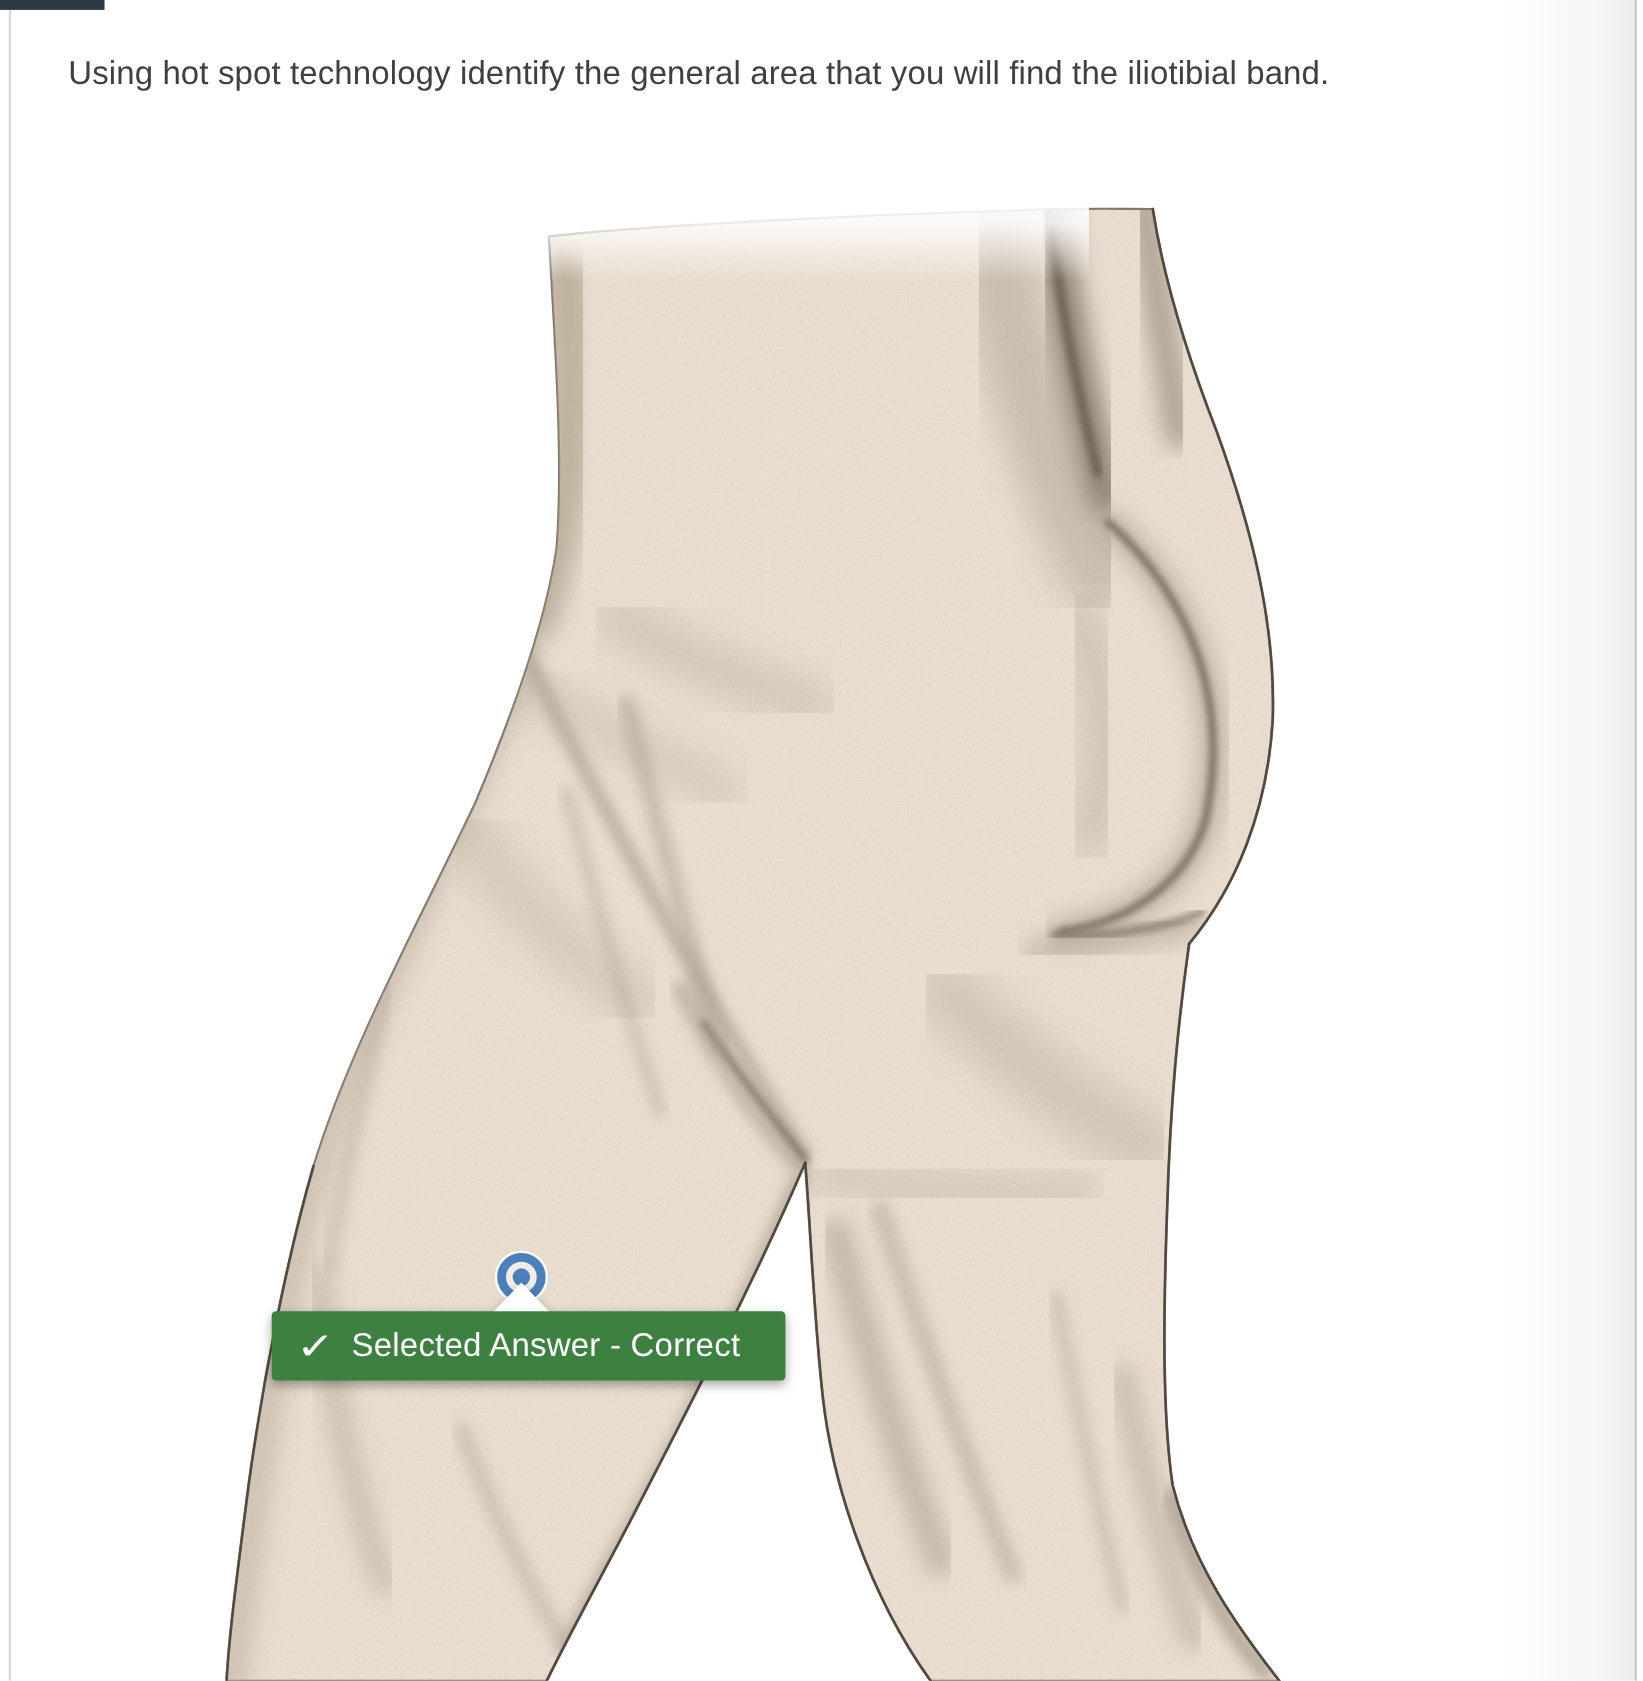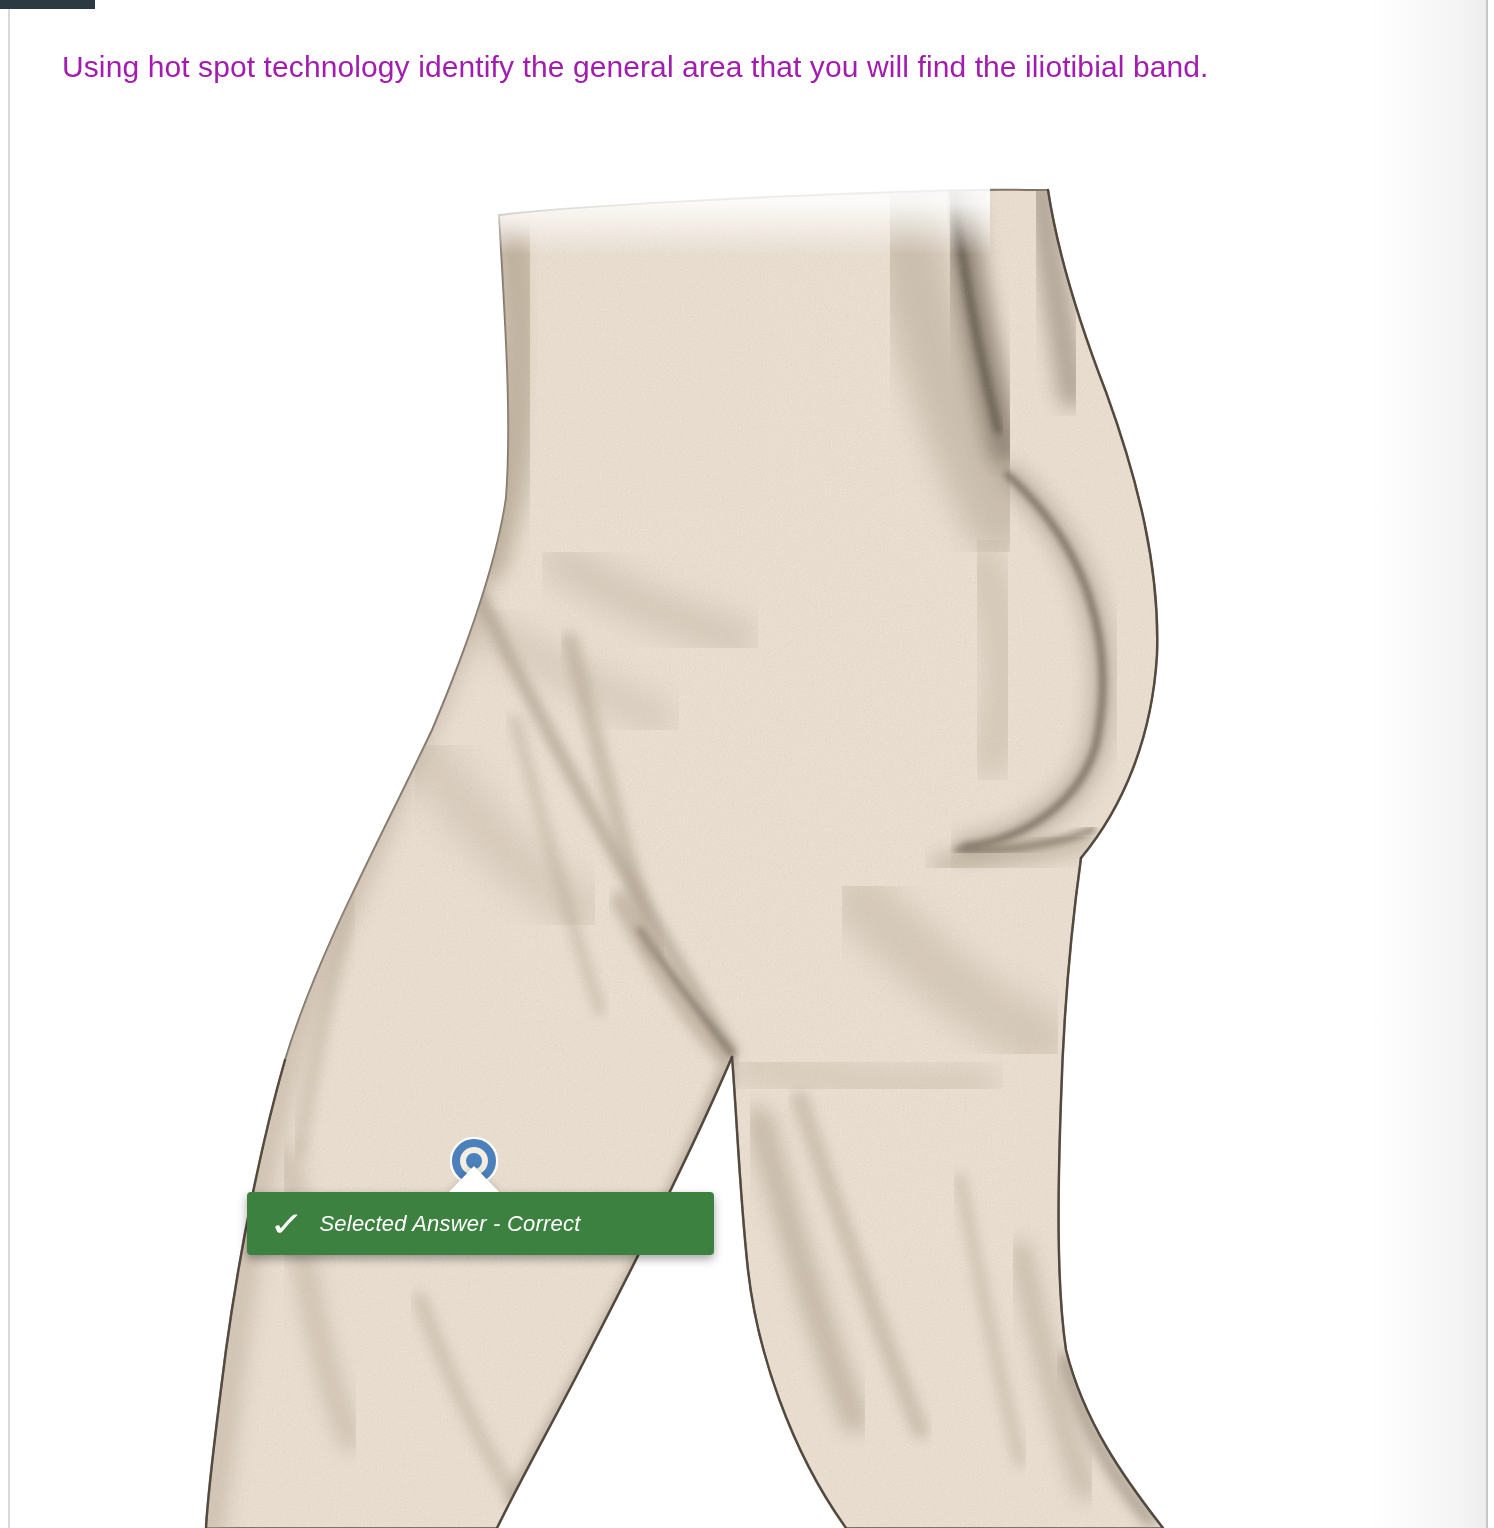--- a/index.html
+++ b/index.html
@@ -10,21 +10,21 @@
   }
   
   .left-line{position:absolute;left:8px;top:0;width:2px;height:1528px;background:#dadada;z-index:7;}
   .top-bar{position:absolute;left:0;top:0;width:95px;height:9px;background:#2b3943;z-index:8;}
   .right-shade{position:absolute;top:0;right:6px;width:120px;height:1528px;z-index:7;
     background:linear-gradient(to right, rgba(0,0,0,0) 0%, rgba(0,0,0,0.045) 78%, rgba(0,0,0,0.07) 98%, rgba(0,0,0,0.02) 100%);}
   .right-line{position:absolute;top:0;left:1486px;width:2px;height:1528px;background:#c6c6c6;z-index:8;}
 
   .question-text{
     position:absolute;left:62px;top:48px;width:1390px;
-    font-size:30px;line-height:1.25;color:#a21caf;z-index:9;
+    font-size:30px;line-height:1.25;color:#404040;z-index:9;
     letter-spacing:0.1px;
   }
 
   .figure-area{position:absolute;left:0;top:0;width:1494px;height:1528px;z-index:1;}
   .figure-area svg{display:block;}
 
   
   .hotspot-marker{position:absolute;left:450px;top:1137px;width:48px;height:48px;z-index:3;cursor:pointer;}
 
   
@@ -33,21 +33,21 @@
     position:absolute;left:447px;top:1166px;width:0;height:0;
     border-left:27px solid transparent;border-right:27px solid transparent;
     border-bottom:28px solid #ffffff;
   }
   .tooltip-body{
     position:absolute;left:247px;top:1192px;width:467px;height:63px;
     background:#3d8140;border-radius:4px;color:#ffffff;
     display:flex;align-items:center;box-sizing:border-box;padding-left:22px;
   }
   .tooltip-check{font-size:34px;font-weight:400;line-height:1;transform:scaleX(1.25);transform-origin:left center;margin-right:8px;}
-  .tooltip-label{font-size:22px;letter-spacing:0.2px;white-space:nowrap;padding-left:14px;font-style:italic;}
+  .tooltip-label{font-size:30px;letter-spacing:0.2px;white-space:nowrap;padding-left:14px;}
 </style>
 </head>
 <body>
 
 <div class="figure-area">
   <svg width="1494" height="1528" viewBox="0 0 1494 1528" xmlns="http://www.w3.org/2000/svg">
     <defs>
       <clipPath id="bodyClip">
         <path d="M 499 215
                  C 560 207 760 196 930 191

